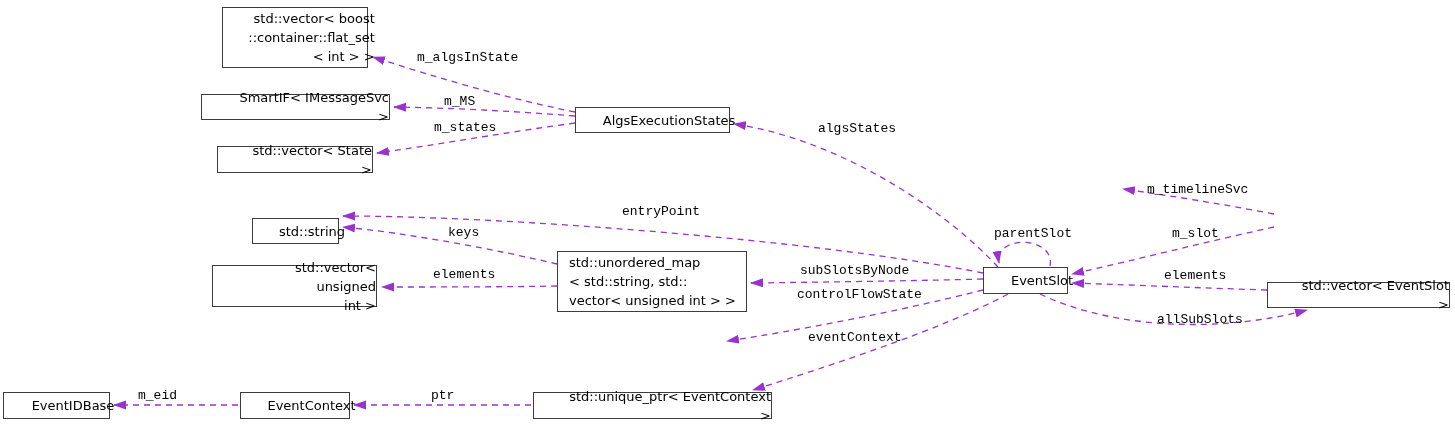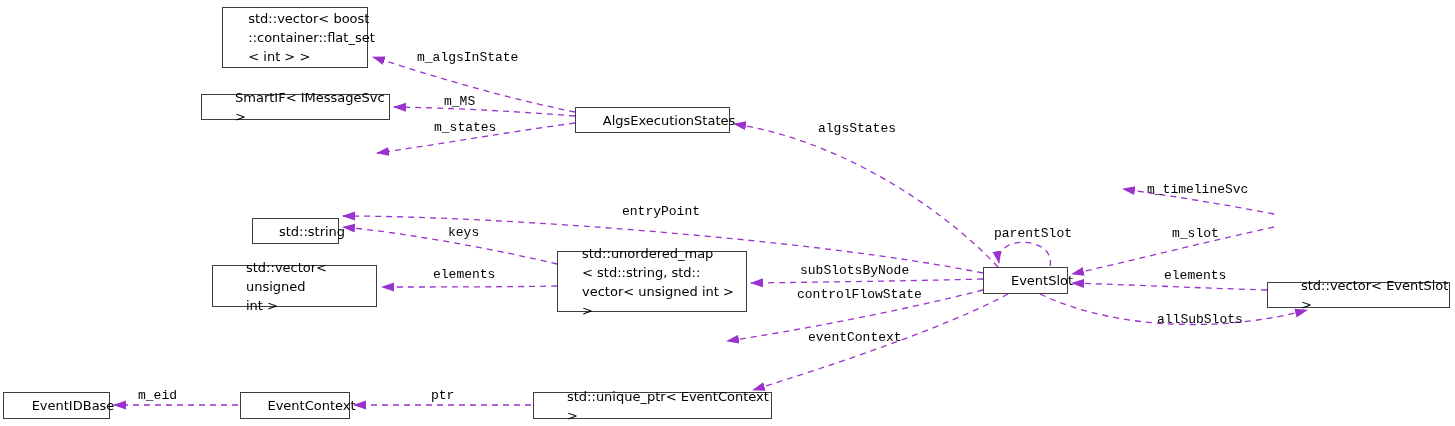--- a/index.html
+++ b/index.html
@@ -15,30 +15,30 @@
     position:absolute;
     box-sizing:border-box;
     background:#ffffff;
     border:1px solid #3d3d3d;
     color:#000000;
     font-size:13px;
     line-height:19px;
     display:flex;
     align-items:center;
     justify-content:center;
-    text-align:left;
+    text-align:right;
     white-space:pre-line;
     z-index:2;
     cursor:pointer;
     padding-left:33px;
   }
   .node.align-left{
     justify-content:flex-start;
     text-align:left;
-    padding-left:24px;
+    padding-left:11px;
   }
   .node.highlight{
     background:#bfbfbf;
     border:1px solid #000000;
     cursor:default;
   }
   .elabel{
     position:absolute;
     font-size:13px;
     line-height:14px;
@@ -83,20 +83,23 @@
   <div class="node" style="left:222px;top:7px;width:146px;height:61px">
     <span>std::vector&lt; boost
 ::container::flat_set
 &lt; int &gt; &gt;</span>
   </div>
 
   <div class="node" style="left:201px;top:94px;width:189px;height:26px">
     <span>SmartIF&lt; IMessageSvc &gt;</span>
   </div>
 
+  <div class="node" style="left:217px;top:146px;width:156px;height:27px">
+    <span>std::vector&lt; State &gt;</span>
+  </div>
 
   <div class="node" style="left:575px;top:107px;width:155px;height:26px">
     <span>AlgsExecutionStates</span>
   </div>
 
   <div class="node" style="left:252px;top:218px;width:87px;height:26px">
     <span>std::string</span>
   </div>
 
   <div class="node" style="left:212px;top:265px;width:165px;height:42px">

